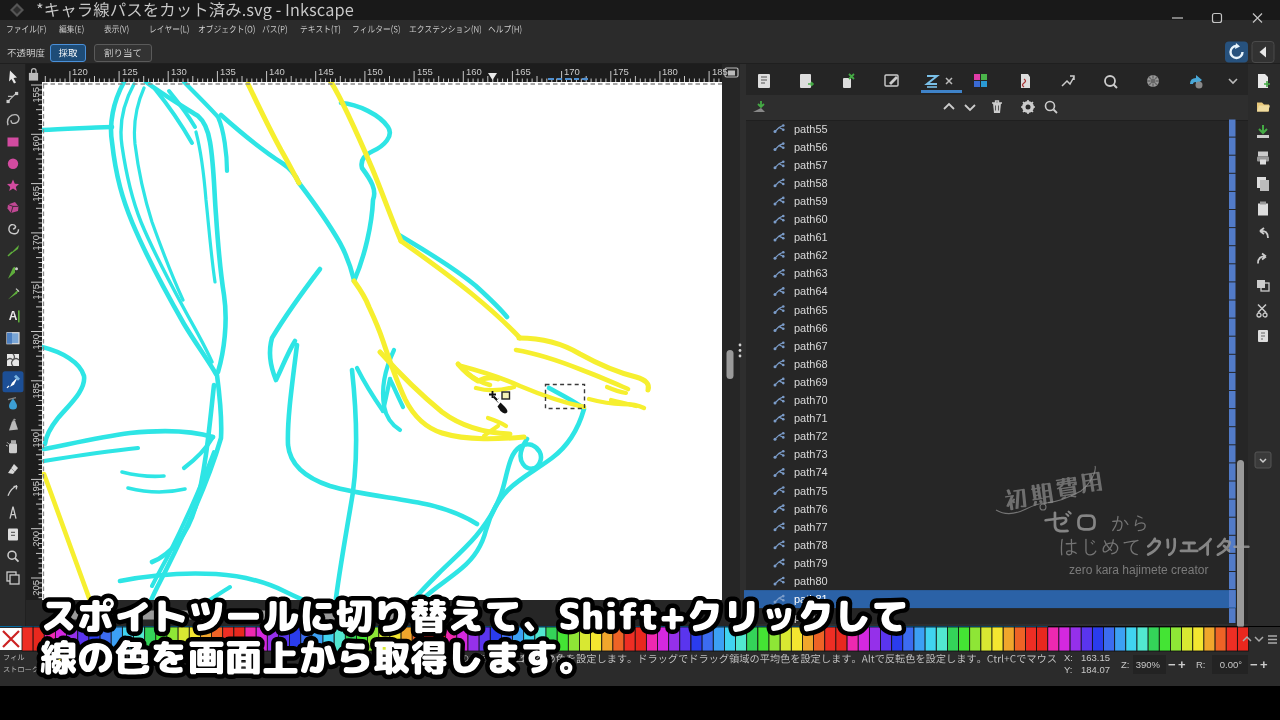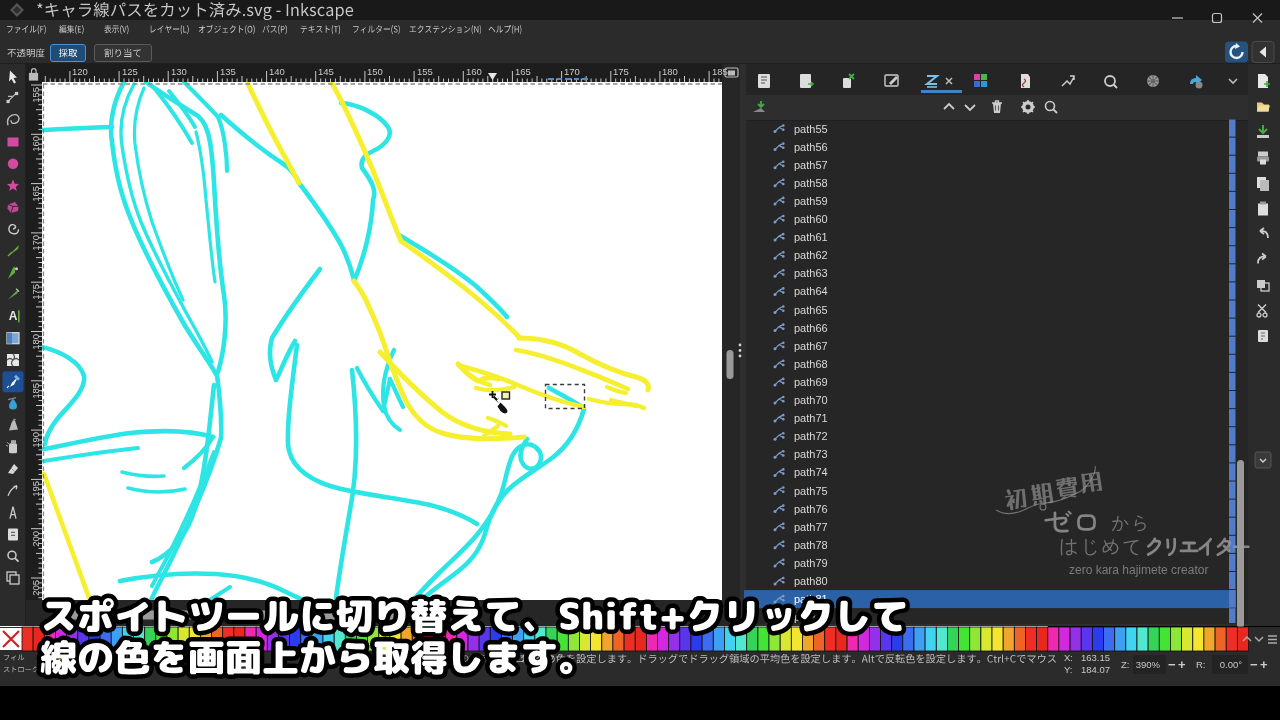--- a/index.html
+++ b/index.html
@@ -1,15 +1,15 @@
 <!DOCTYPE html>
 <html><head><meta charset="utf-8"><style>
 * { margin:0; padding:0; box-sizing:border-box; }
 html,body { width:1280px; height:720px; overflow:hidden; background:#000; }
-#root { position:relative; width:1048px; height:720px; font-family:"Liberation Sans",sans-serif; background:#ffffff; }
+#root { position:relative; width:1048px; height:720px; font-family:"Liberation Sans",sans-serif; background:#0369a1; }
 .abs { position:absolute; }
 </style></head><body>
 <div id="root">
 <div class="abs" style="left:0;top:0;width:1280px;height:20px;background:#191919"></div>
 <div class="abs" style="left:0;top:20px;width:1280px;height:20px;background:#2b2b2b"></div>
 <div class="abs" style="left:0;top:40px;width:1280px;height:24px;background:#2b2b2b;border-bottom:1px solid #1f1f1f"></div>
 <div class="abs" style="left:50px;top:43.5px;width:36px;height:18px;background:#1e4c77;border:1px solid #4a90d9;border-radius:3px"></div>
 <div class="abs" style="left:94px;top:43.5px;width:58px;height:18px;background:#333;border:1px solid #5a5a5a;border-radius:3px"></div>
 <div class="abs" style="left:0;top:64px;width:26px;height:562px;background:#2b2b2b;border-right:1px solid #202020"></div>
 <div class="abs" style="left:26px;top:64px;width:696px;height:18px;background:#1d1d1d"></div>

